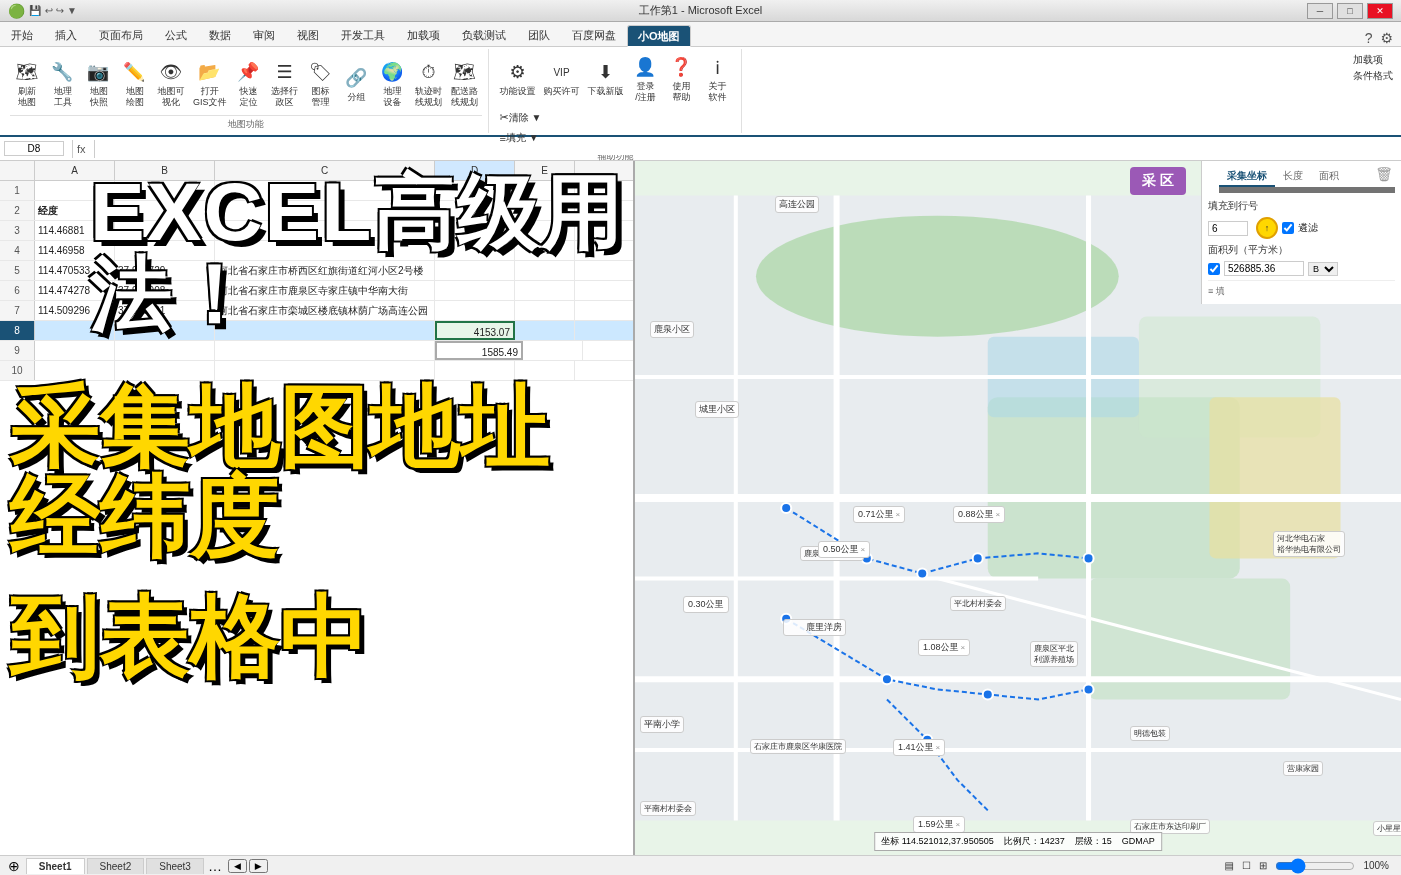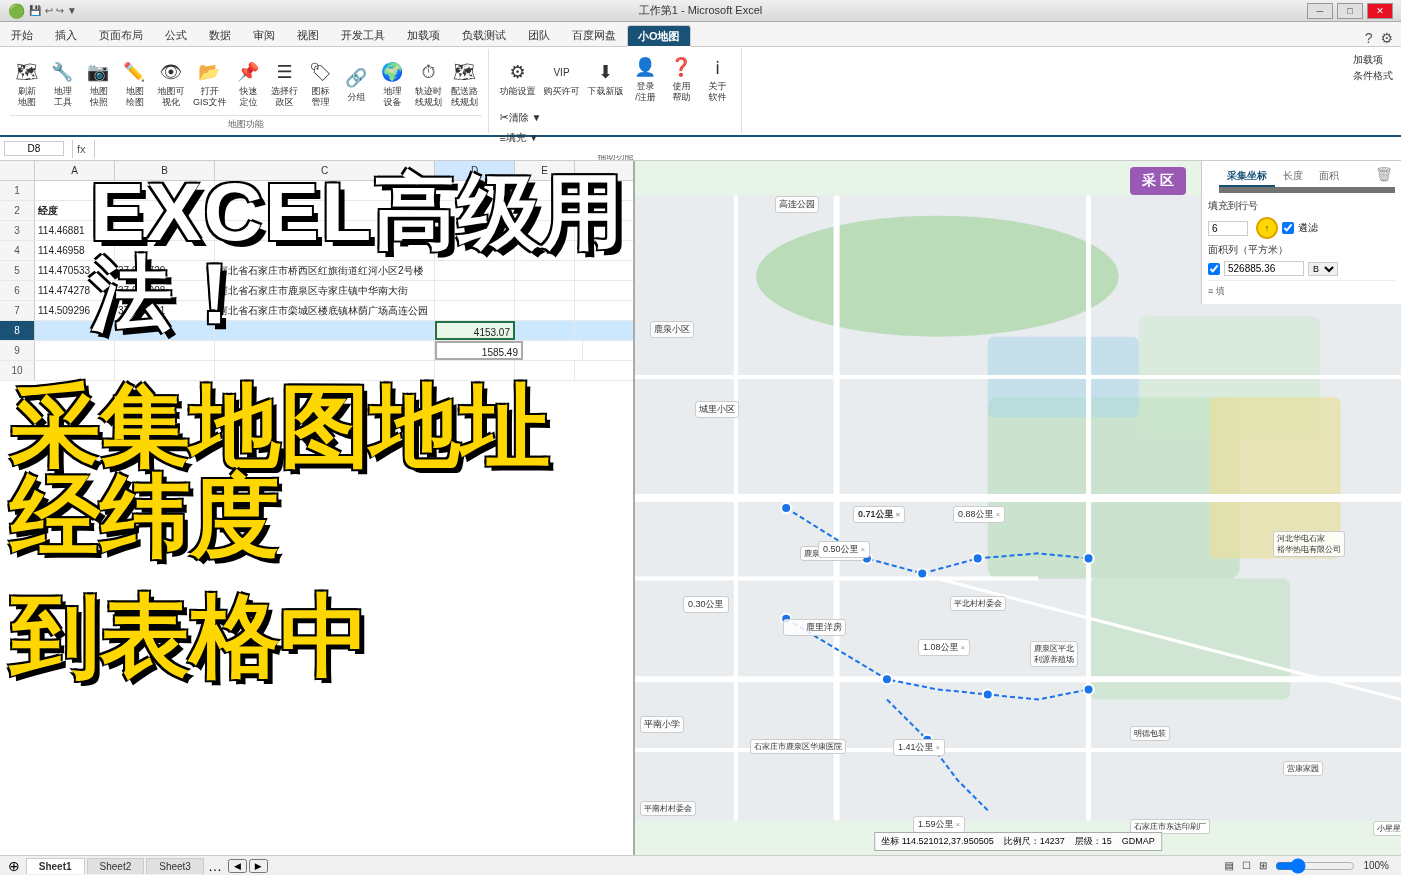--- a/index.html
+++ b/index.html
@@ -770,21 +770,21 @@
 
     <div class="map-label" style="top:435px; left:315px; font-size:8px;">平北村村委会</div>
     <div class="map-label" style="top:480px; left:395px; font-size:8px;">鹿泉区平北<br>利源养殖场</div>
     <div class="map-label" style="top:565px; left:495px; font-size:8px;">明德包装</div>
     <div class="map-label" style="top:658px; left:495px; font-size:8px;">石家庄市东达印刷厂</div>
     <div class="map-label" style="top:370px; left:638px; font-size:8px;">河北华电石家<br>裕华热电有限公司</div>
     <div class="map-label" style="top:600px; left:648px; font-size:8px;">营康家园</div>
 
     <div class="map-label" style="top:660px; left:738px; font-size:8px;">小星星幼儿园</div>
 
-    <div class="distance-label" style="top:345px; left:218px;font-weight:bold;">0.71公里<span class="close-x">×</span></div>
+    <div class="distance-label" style="top:345px; left:218px;">0.71公里<span class="close-x">×</span></div>
     <div class="distance-label" style="top:345px; left:318px;text-align:center;">0.88公里<span class="close-x">×</span></div>
     <div class="distance-label" style="top:380px; left:183px;">0.50公里<span class="close-x">×</span></div>
     <div class="distance-label" style="top:435px; left:48px;">0.30公里</div>
     <div class="distance-label" style="top:478px; left:283px;">1.08公里<span class="close-x">×</span></div>
     <div class="distance-label" style="top:578px; left:258px;">1.41公里<span class="close-x">×</span></div>
     <div class="distance-label" style="top:655px; left:278px;">1.59公里<span class="close-x">×</span></div>
 
     <button class="area-select-btn">采 区</button>
 
     <div class="map-panel">

